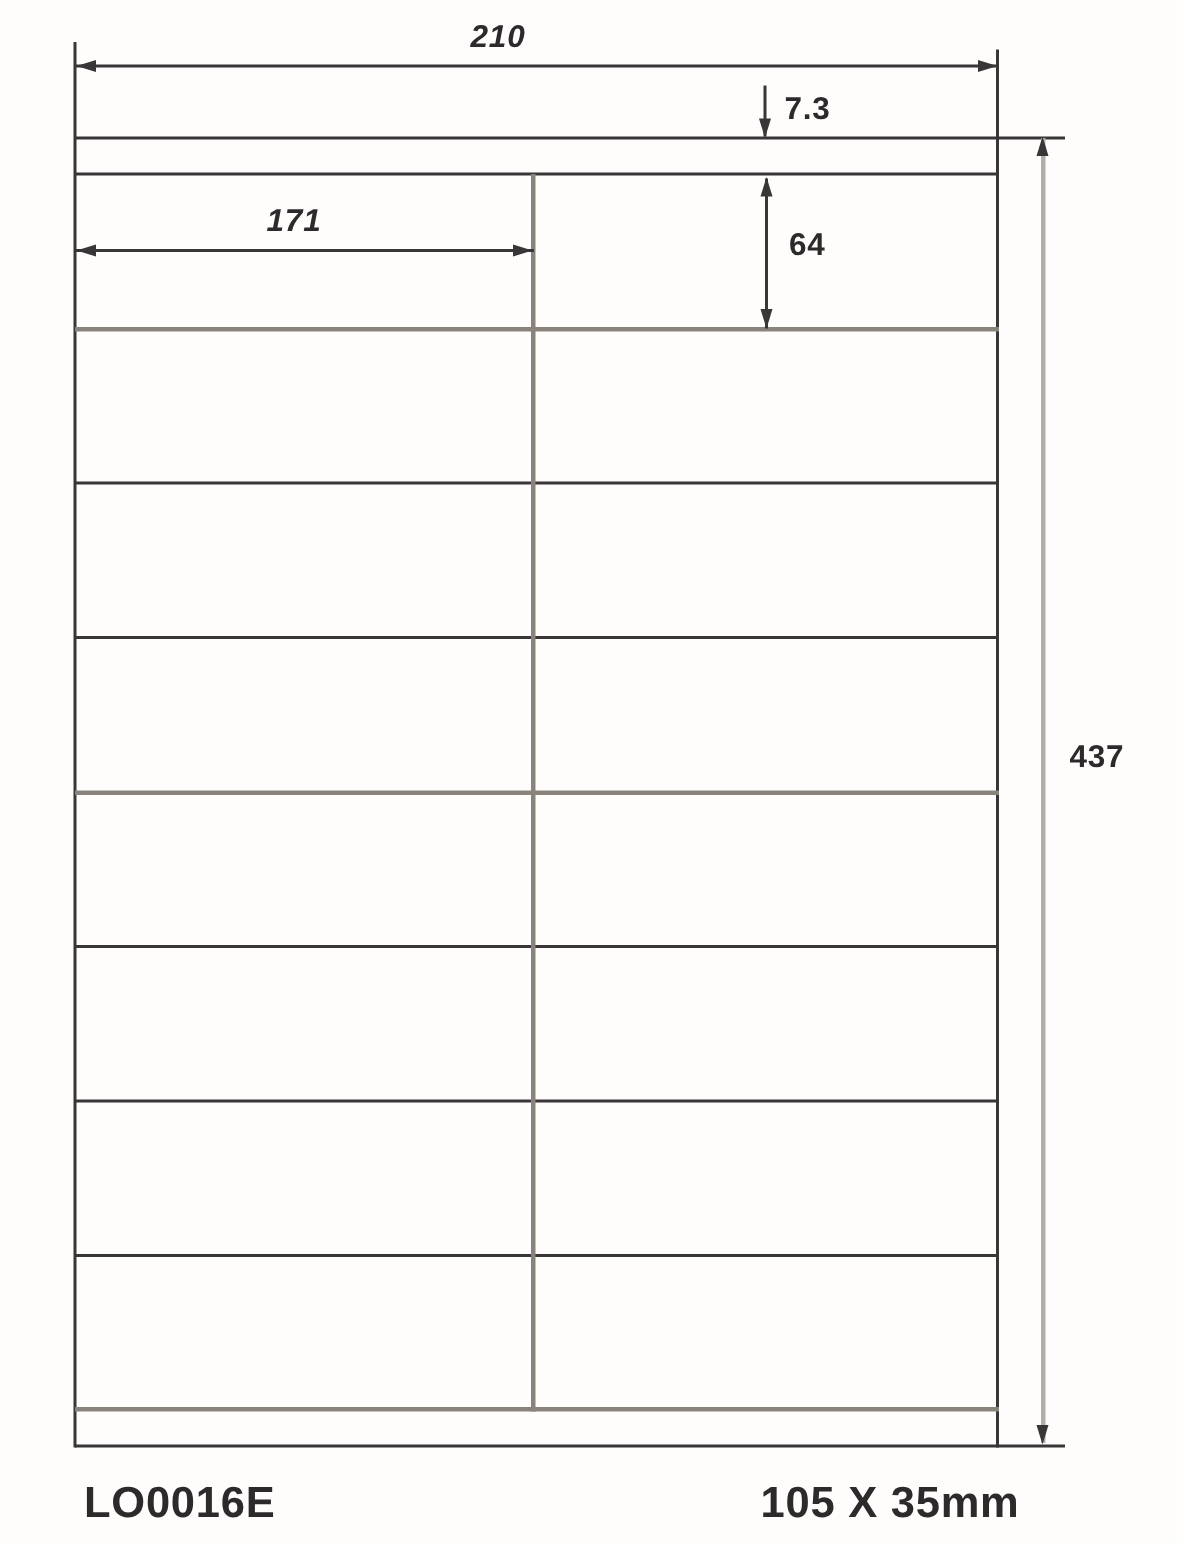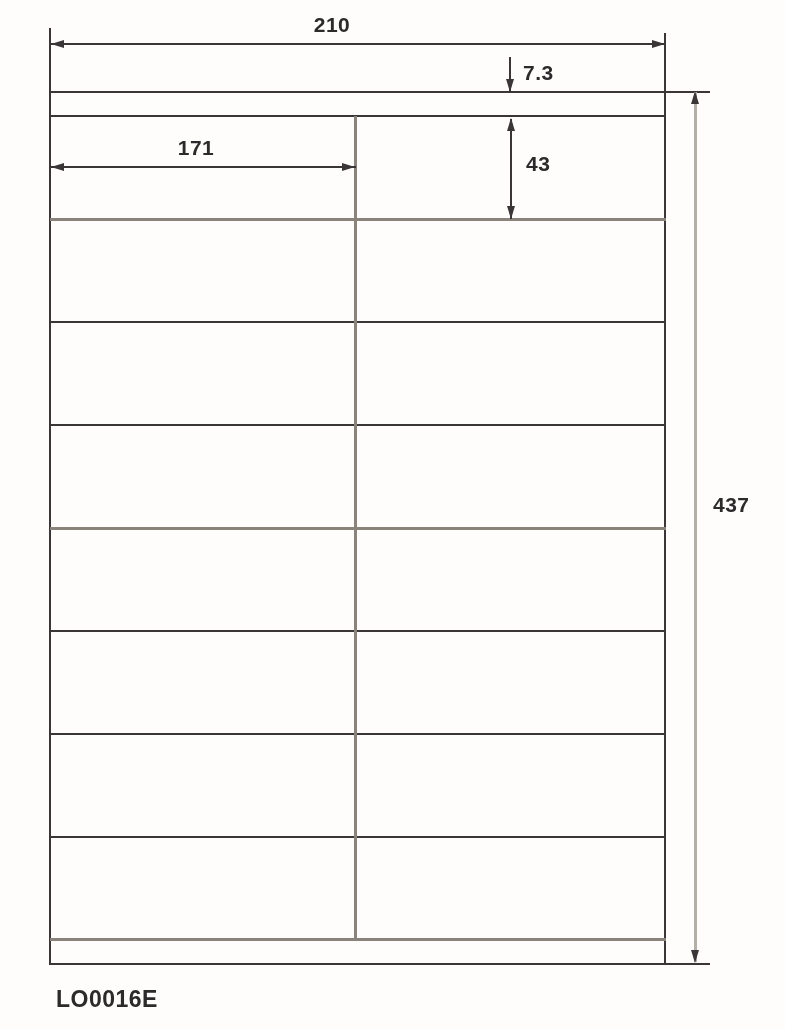--- a/index.html
+++ b/index.html
@@ -27,24 +27,24 @@
   .arrow{position:absolute;width:0;height:0;}
   .a-left {border-top:4px solid transparent;border-bottom:4px solid transparent;border-right:13px solid var(--line-dark);}
   .a-right{border-top:4px solid transparent;border-bottom:4px solid transparent;border-left:13px solid var(--line-dark);}
   .a-up   {border-left:4px solid transparent;border-right:4px solid transparent;border-bottom:13px solid var(--line-dark);}
   .a-down {border-left:4px solid transparent;border-right:4px solid transparent;border-top:13px solid var(--line-dark);}
   .dim-label{
     position:absolute;
     font-size:21px;font-weight:600;letter-spacing:0.5px;
     white-space:nowrap;
   }
-  .centerX{transform:translateX(-50%);}
+  .centerX{transform:translateX(-50%);font-style:italic;}
   .footer-text{
     position:absolute;
-    font-size:23px;font-weight:700;letter-spacing:0.5px;
+    font-size:29px;font-weight:700;letter-spacing:0.5px;
     white-space:nowrap;
   }
   .footer-size{font-weight:600;}
 </style>
 </head>
 <body>
 
 <div class="canvas">
 
   <div class="ln v-dark" style="left:49px;top:28px;height:937px;"></div>
@@ -80,25 +80,26 @@
     <div class="ln h-dark" style="left:50px;top:166px;width:306px;height:2px;"></div>
     <div class="arrow a-left" style="left:51px;top:163px;"></div>
     <div class="arrow a-right" style="left:342px;top:163px;"></div>
     <div class="dim-label centerX" style="left:196px;top:136px;">171</div>
   </div>
 
   <div>
     <div class="ln v-dark" style="left:510px;top:119px;height:100px;width:2px;"></div>
     <div class="arrow a-up" style="left:507px;top:118px;"></div>
     <div class="arrow a-down" style="left:507px;top:206px;"></div>
-    <div class="dim-label" style="left:526px;top:152px;">43</div>
+    <div class="dim-label" style="left:526px;top:152px;">64</div>
   </div>
 
   <div>
     <div class="ln v-dim" style="left:694px;top:92px;height:870px;"></div>
     <div class="arrow a-up" style="left:691px;top:91px;"></div>
     <div class="arrow a-down" style="left:691px;top:950px;"></div>
     <div class="dim-label" style="left:713px;top:493px;">437</div>
   </div>
 
   <div class="footer-text" style="left:56px;top:986px;">LO0016E</div>
+  <div class="footer-text footer-size" style="left:507px;top:986px;">105 X 35mm</div>
 
 </div>
 
 </body></html>

